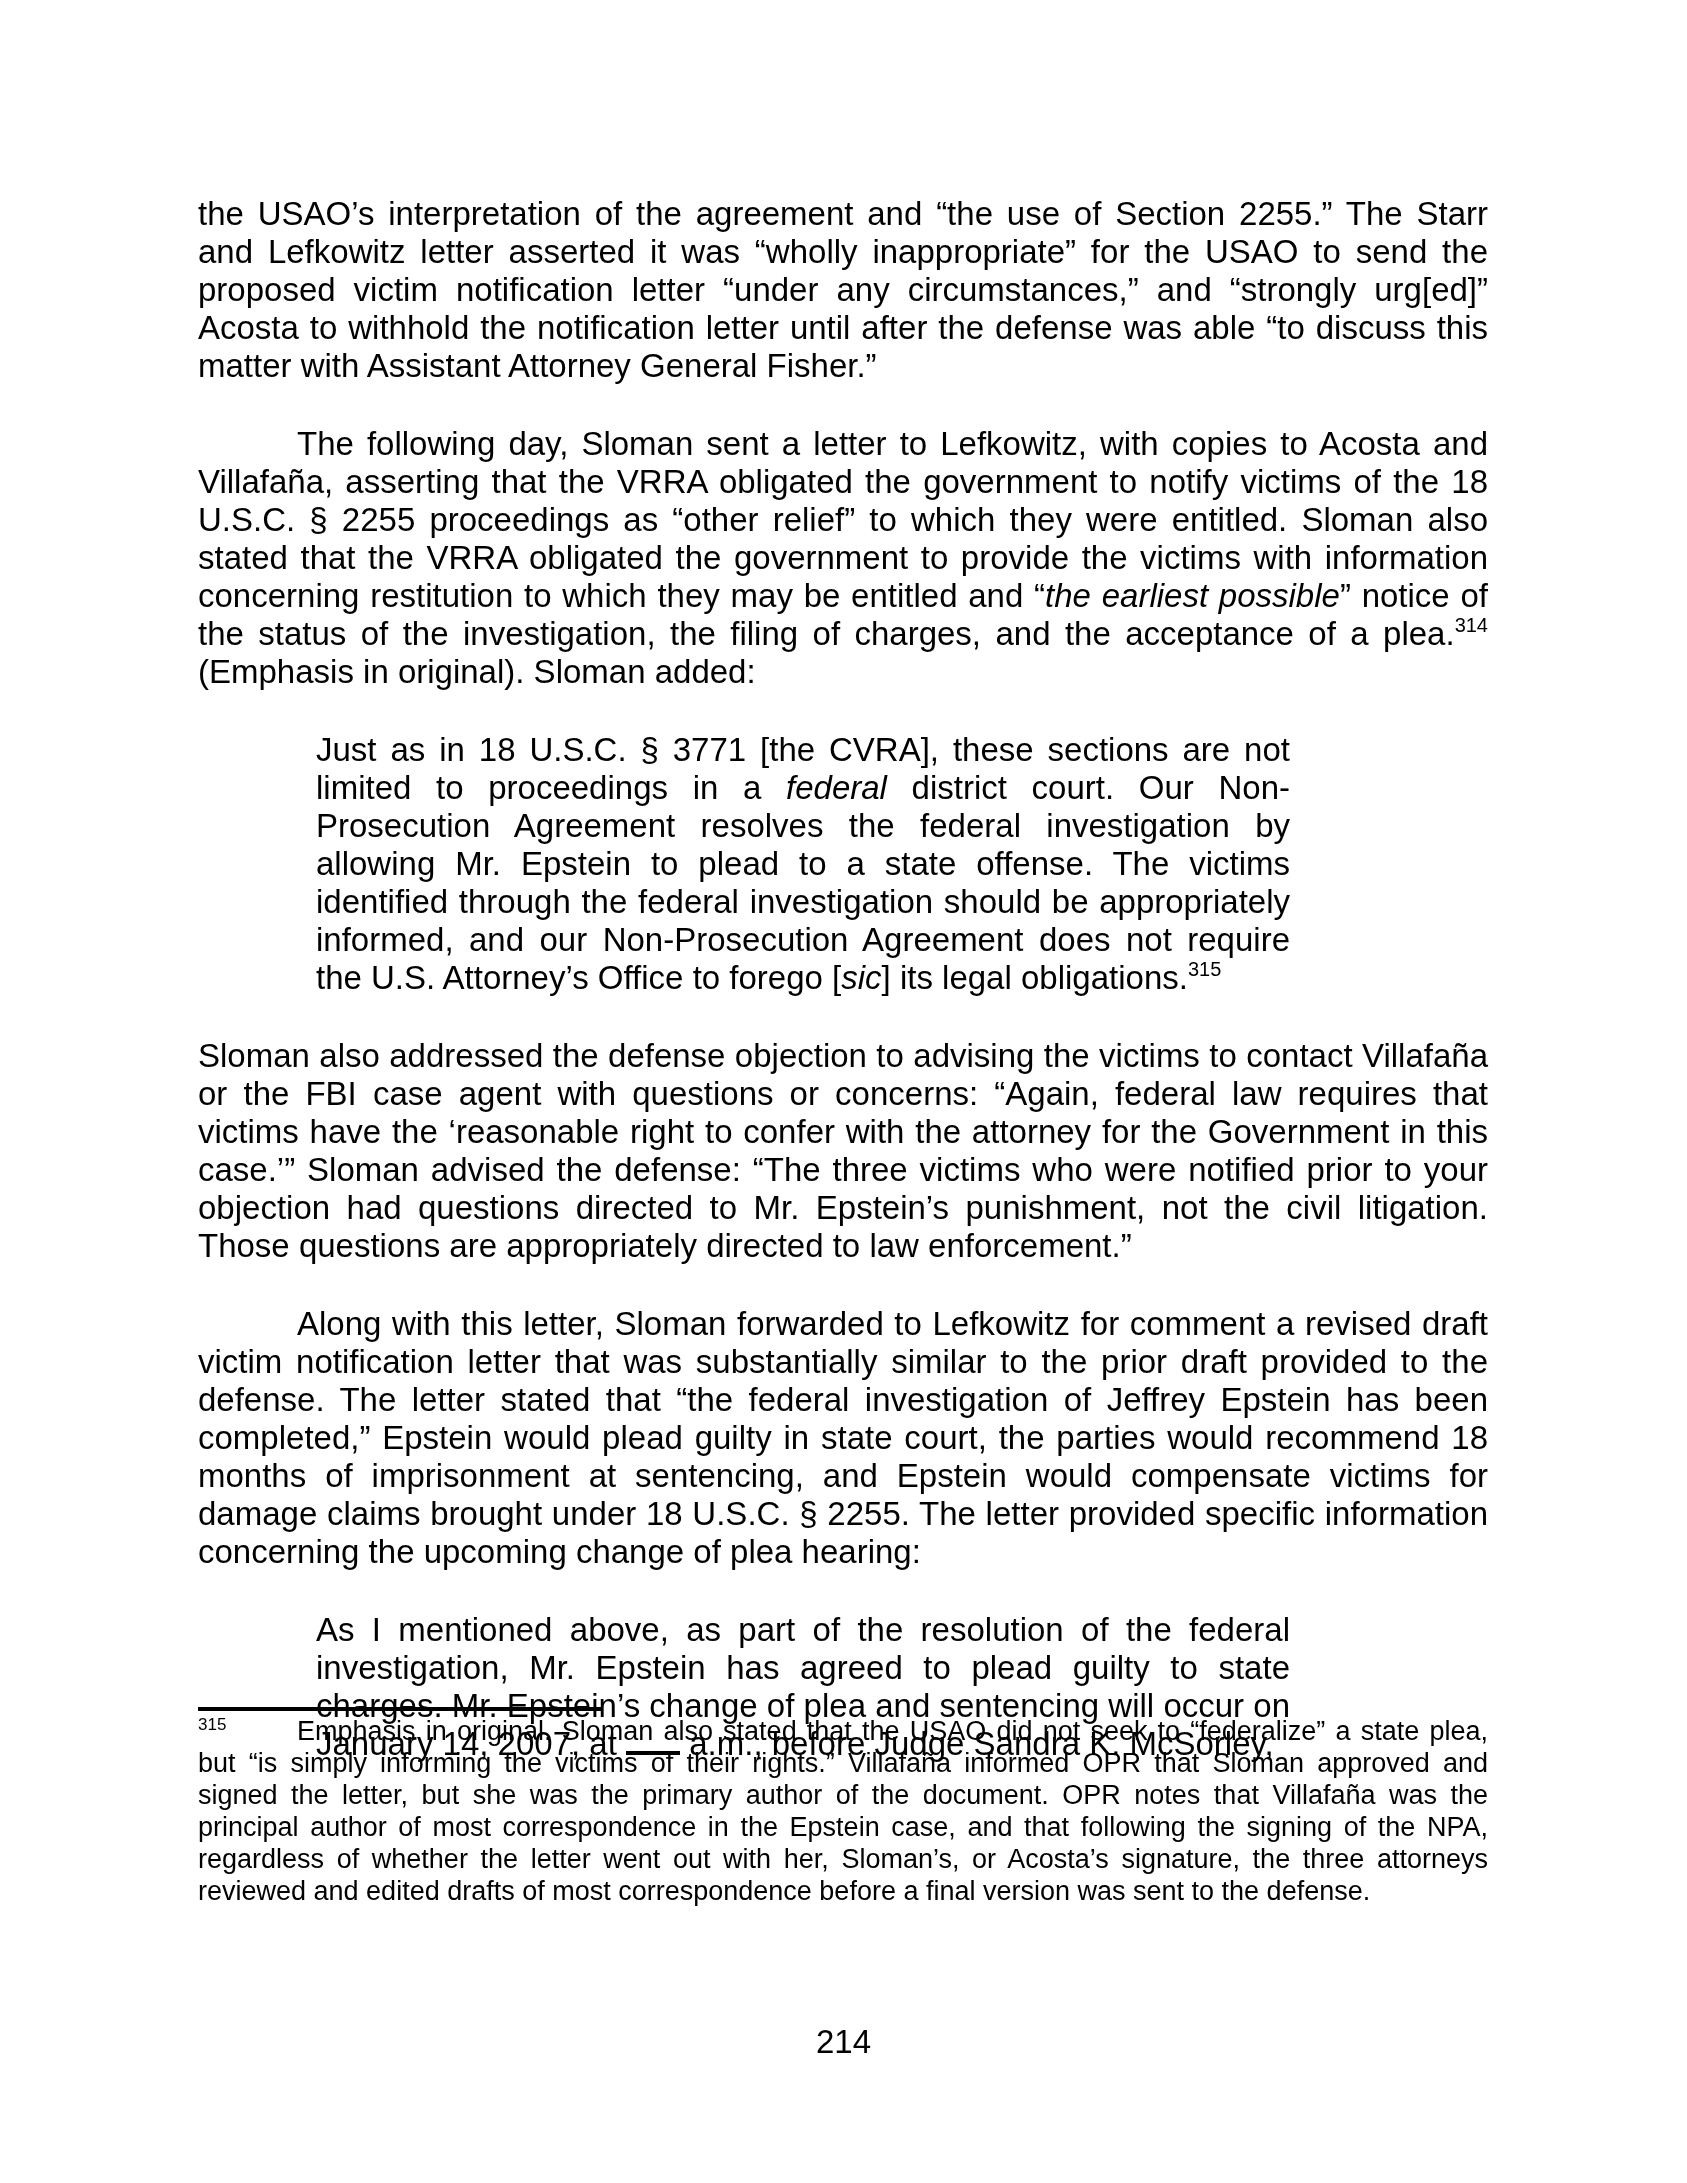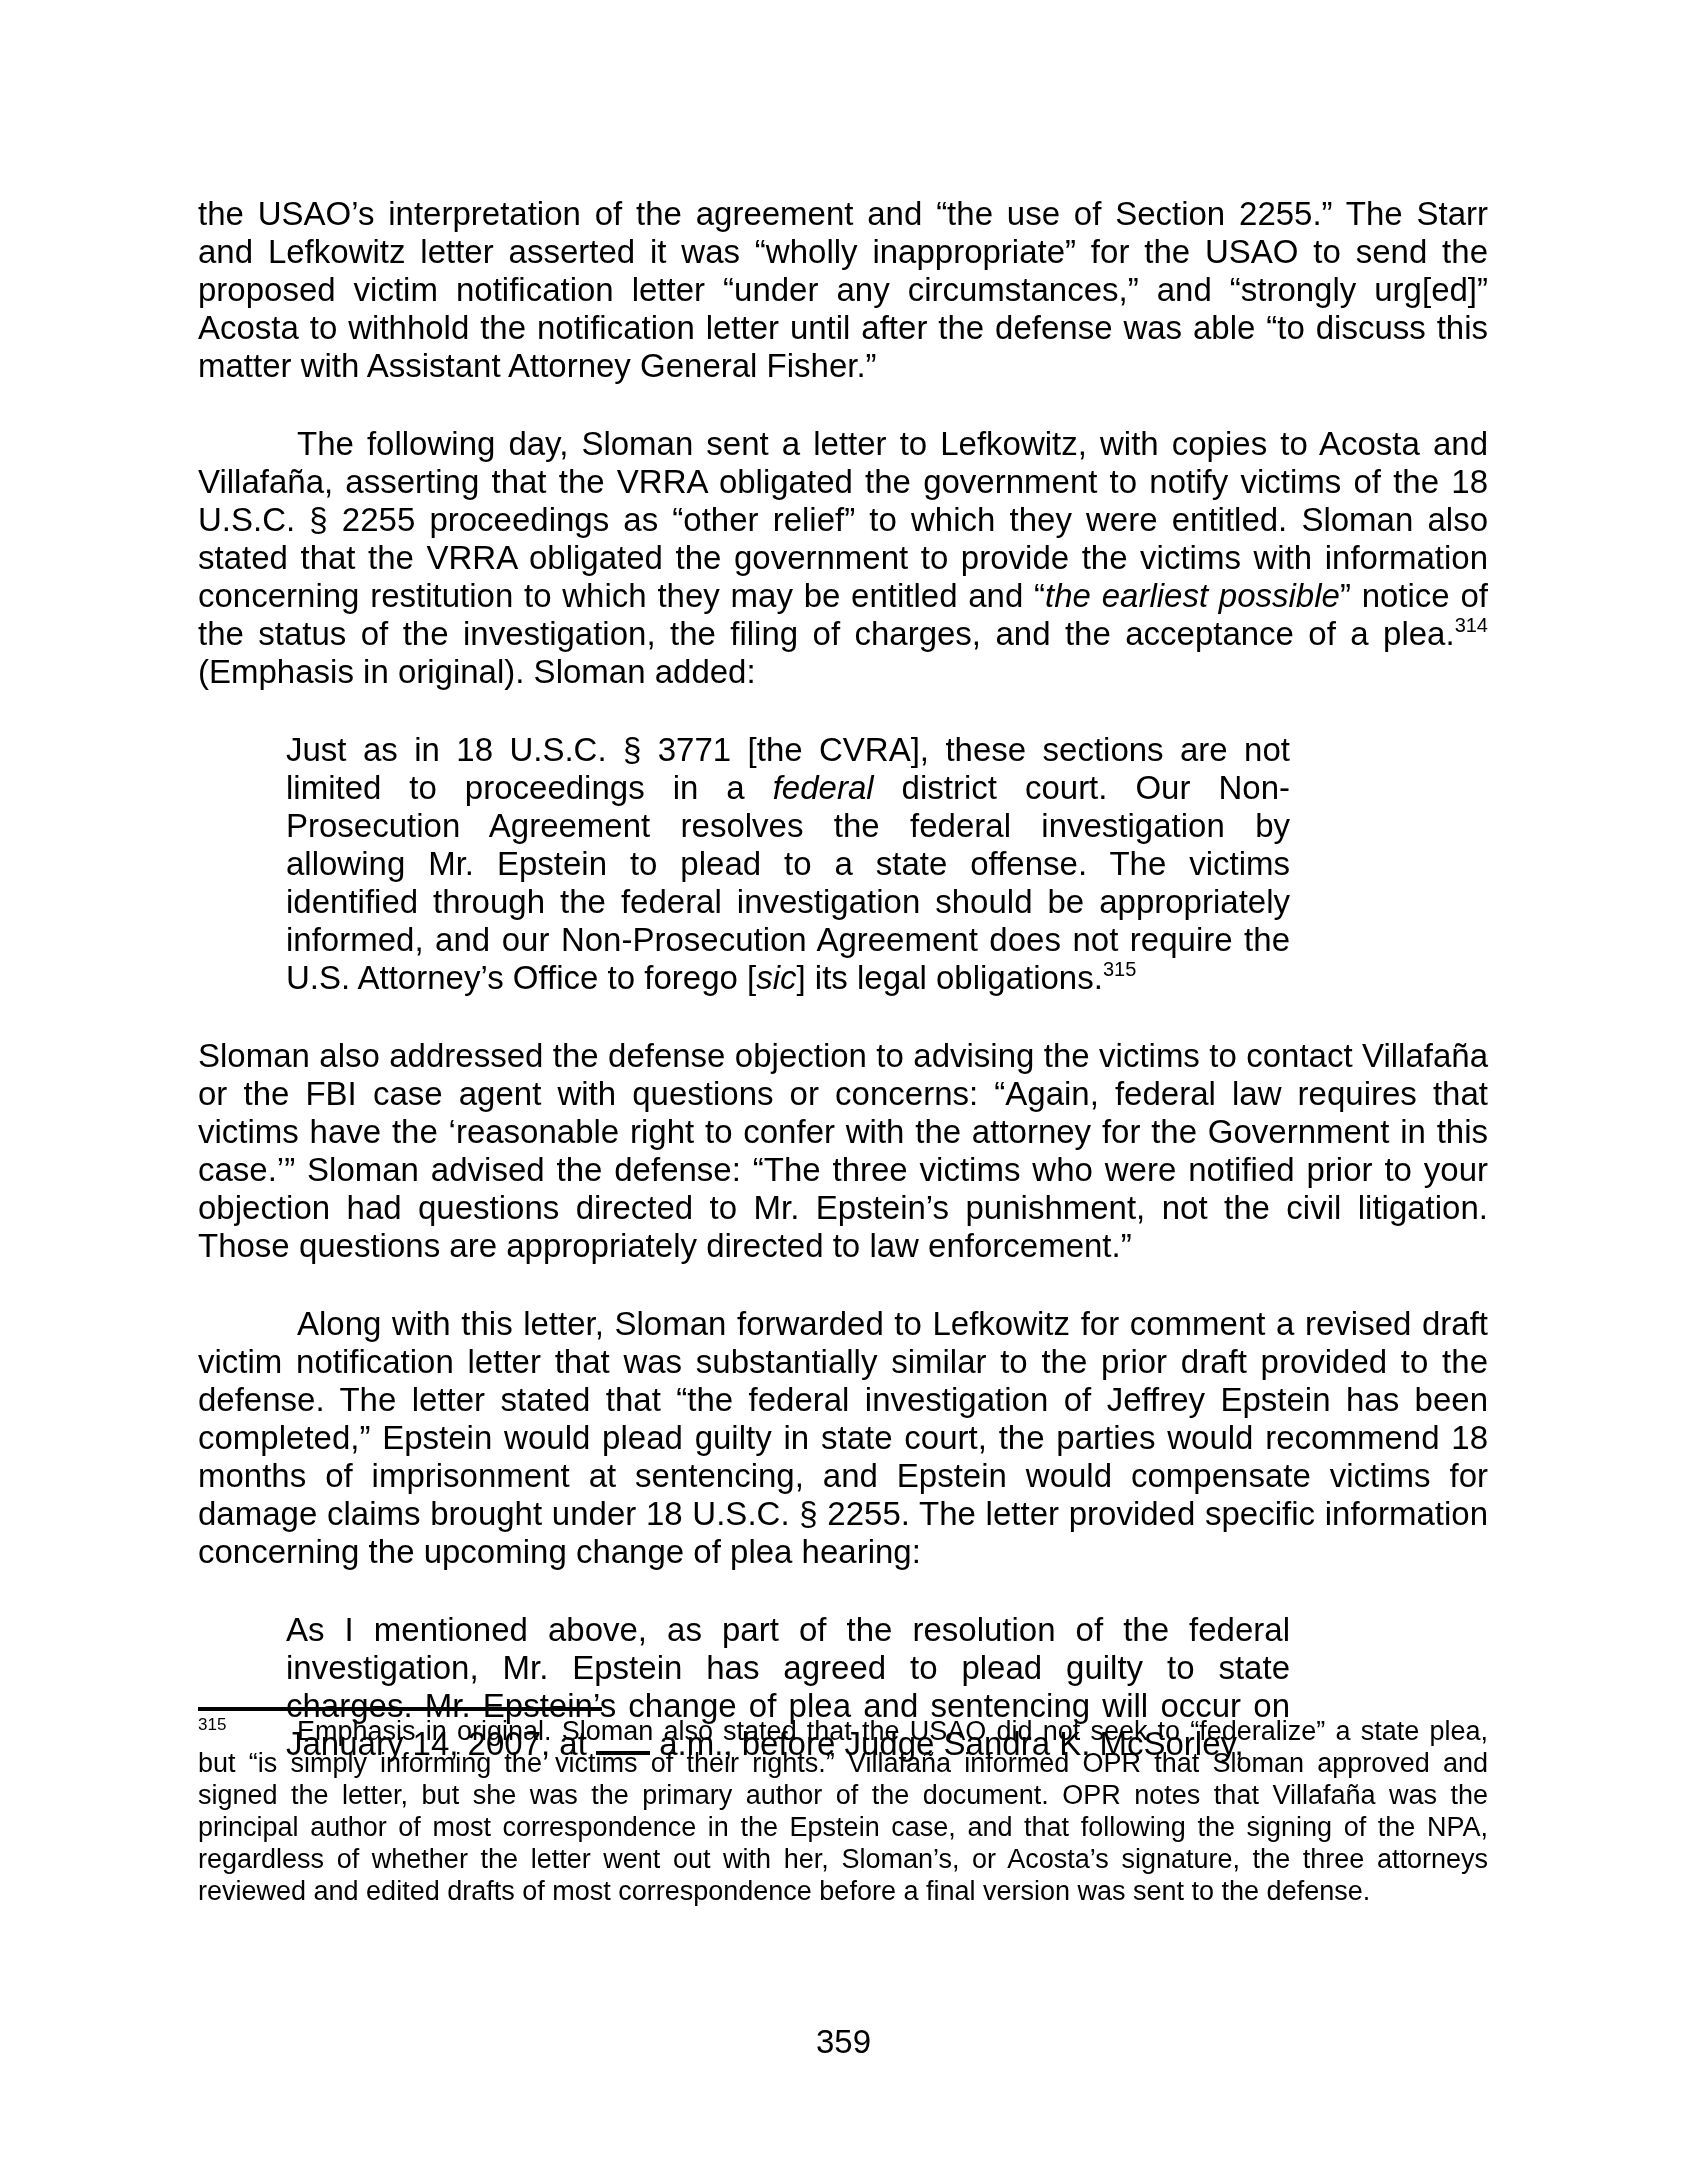--- a/index.html
+++ b/index.html
@@ -24,21 +24,21 @@
     line-height: 38px;
     text-align: justify;
   }
   .para {
     margin: 0 0 40px 0;
   }
   .para.indent {
     text-indent: 99px;
   }
   .quote {
-    margin: 0 198px 40px 88px;
+    margin: 0 198px 40px 118px;
     text-align: justify;
   }
   .sup {
     font-size: 20px;
     line-height: 0;
     vertical-align: 13.2px;
   }
   .ital {
     font-style: italic;
   }
@@ -105,16 +105,16 @@
 
   <div class="footnotes">
     <div class="fn-sep"></div>
 
 
     <div class="footnote">
       <sup class="fn-num">315</sup><span class="fn-text"><span>Emphasis in original.  Sloman also stated that the USAO did not seek to “federalize” a state plea, but “is simply informing the victims of their rights.”  Villafaña informed OPR that Sloman approved and signed the letter, but she was the primary author of the document.  OPR notes that Villafaña was the principal author of most correspondence in the Epstein case, and that following the signing of the NPA, regardless of whether the letter went out with her, Sloman’s, or Acosta’s signature, the three attorneys reviewed and edited drafts of most correspondence before a final version was sent to the defense.</span></span>
     </div>
   </div>
 
-  <div class="pageno">359</div>
+  <div class="pageno">214</div>
 
 </div>
 
 
 </body></html>

